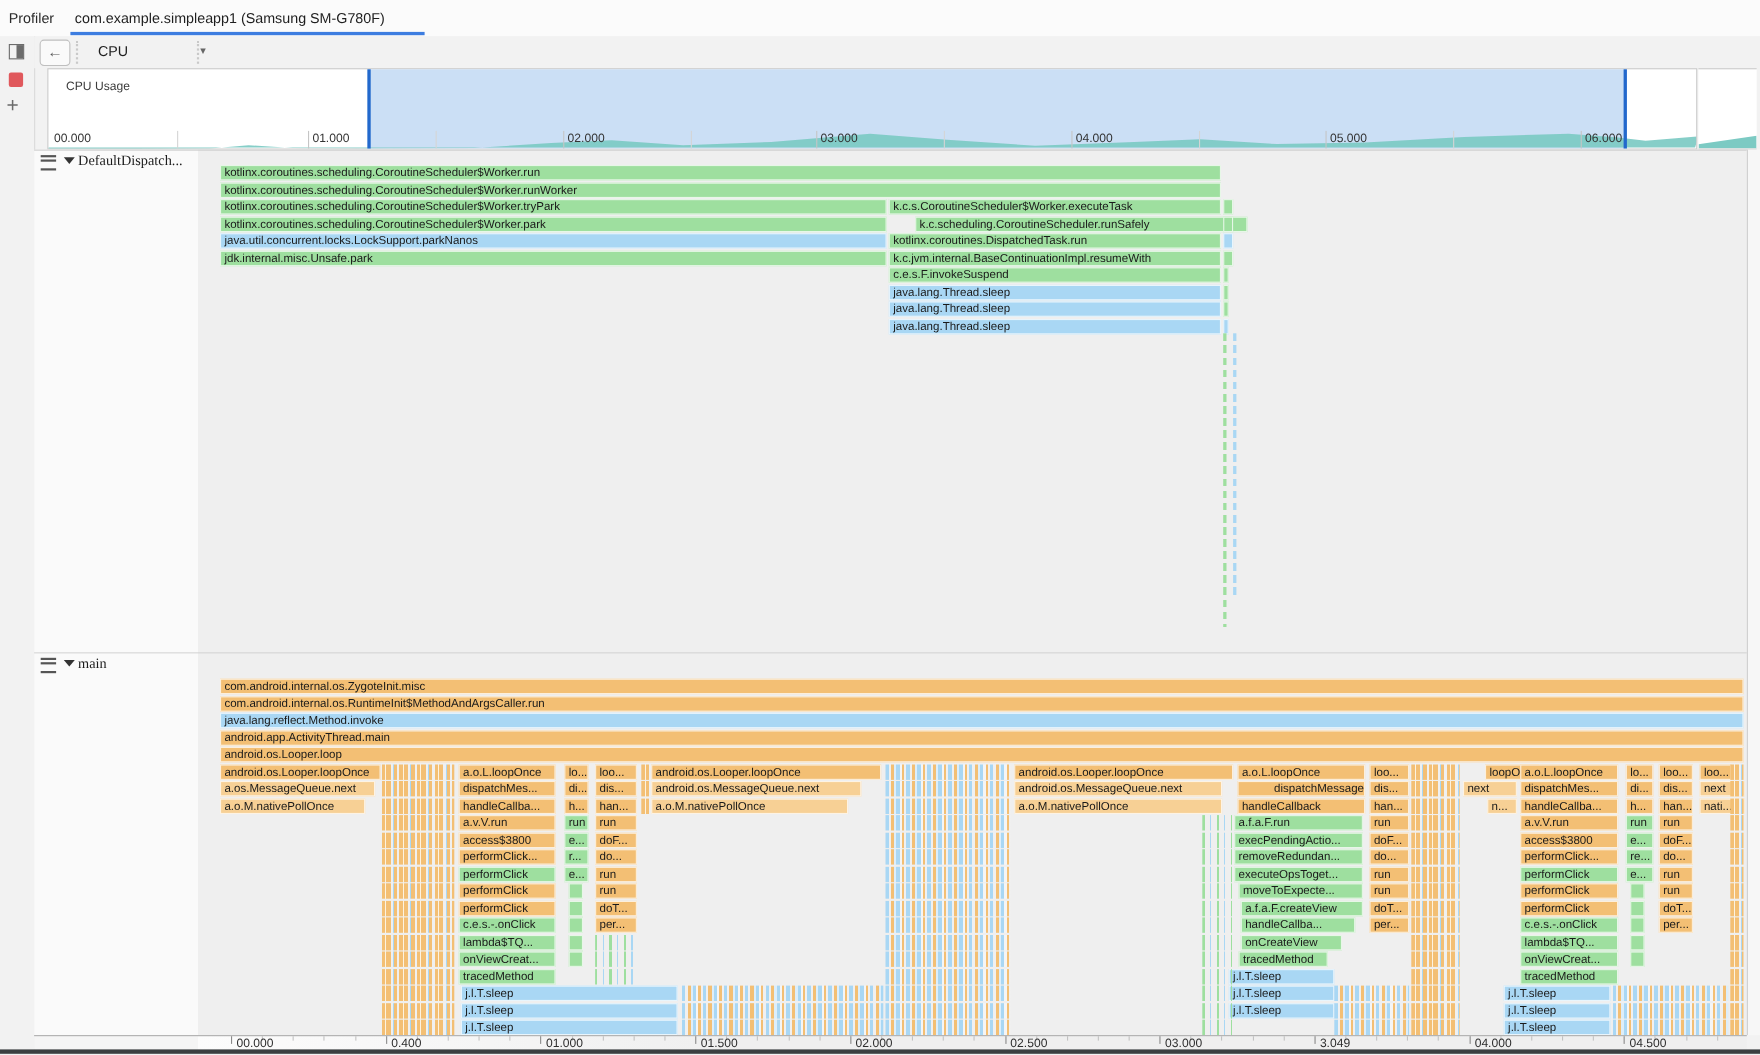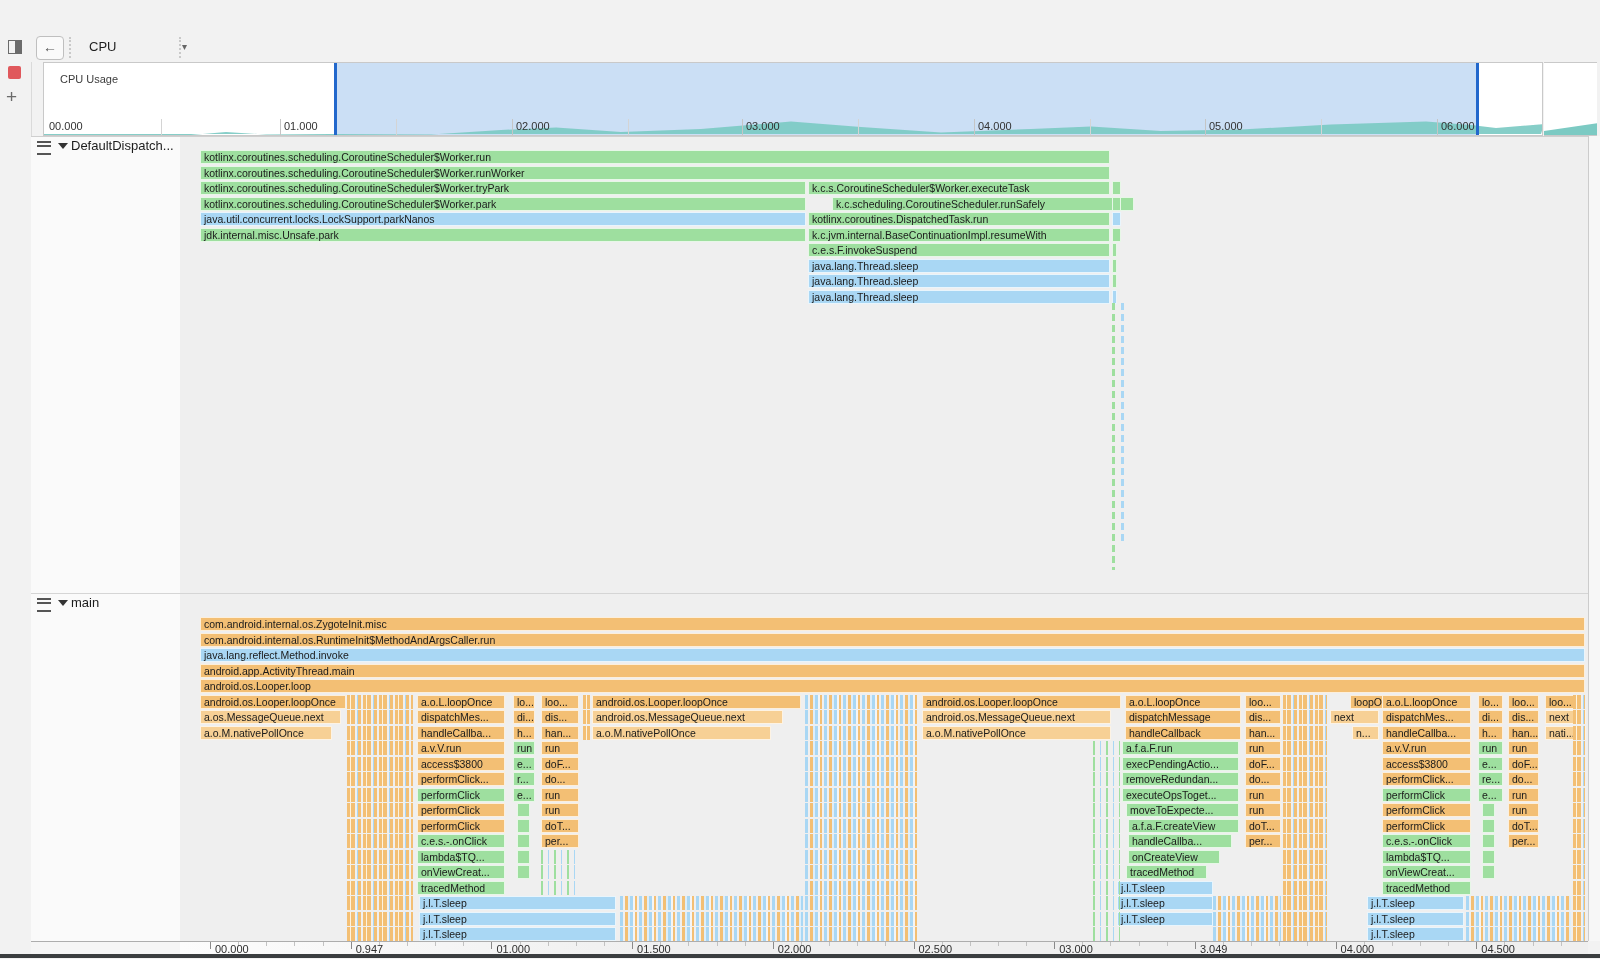--- a/index.html
+++ b/index.html
@@ -31,21 +31,21 @@
   .sel-edge{top:0;width:3px;height:72px;background:#2268CC;}
   .tl-tick{bottom:0;width:1px;height:16px;background:#C5C5C5;}
   .tl-label{bottom:3px;font-size:11px;color:#333;}
   #tl-right{left:1544px;top:62px;width:53px;height:74px;background:#fff;border-top:1px solid #C9C9C9;border-bottom:1px solid #C9C9C9;box-sizing:border-box;}
   #tl-right i{position:absolute;left:0;bottom:0;width:100%;height:13px;background:#7CCAC3;clip-path:polygon(0 100%,0 70%,100% 10%,100% 100%);}
   
   #labels-panel{left:31px;top:136px;width:149px;height:805px;background:#FAFAFA;border-top:1px solid #CFCFCF;box-sizing:border-box;}
   #chart-bg{left:180px;top:136px;width:1408px;height:805px;background:#EFEFEF;border-top:1px solid #CFCFCF;box-sizing:border-box;}
   #right-strip{left:1588px;top:136px;width:12px;height:805px;background:#F7F7F7;border-left:1px solid #CCC;box-sizing:border-box;}
   .sect-line{left:31px;width:1557px;height:1px;background:#D5D5D5;}
-  .thread-hdr{height:16px;}
+  .thread-hdr{height:16px;font-family:Liberation Serif, serif;}
   .burger{position:absolute;left:6px;top:3px;width:14px;height:10px;
           border-top:2px solid #555;border-bottom:2px solid #555;}
   .burger i{position:absolute;left:0;top:2px;width:14px;height:2px;background:#555;}
   .tri{position:absolute;left:27px;top:5px;width:0;height:0;border-left:5px solid transparent;border-right:5px solid transparent;border-top:6px solid #333;}
   .thread-name{position:absolute;left:40px;top:0;font-size:13px;color:#1c1c1c;white-space:nowrap;}
   
   .seg{position:absolute;height:14px;box-sizing:border-box;border:1px solid rgba(255,255,255,.75);
        font-size:10.5px;line-height:12px;color:#1a1a1a;white-space:nowrap;overflow:hidden;padding-left:3px;}
   .stripe{position:absolute;height:14px;}
   .pa{background:repeating-linear-gradient(90deg,#F3BF74 0 3px,#FDF3E0 3px 4px,#F3BF74 4px 8px,#F0F0F0 8px 10px,#A9D7F4 10px 11px,#F3BF74 11px 14px,#F0F0F0 14px 16px);}
@@ -57,20 +57,25 @@
   #axis-left{left:31px;top:941px;width:149px;height:13px;background:#F5F5F5;border-top:1px solid #ADADAD;box-sizing:border-box;}
   .ax-tick{position:absolute;top:0;width:1px;background:#9A9A9A;}
   .ax-label{position:absolute;top:1px;font-size:11px;color:#2e2e2e;}
   #bottom-bar{left:0;top:954px;width:1600px;height:4px;background:#3B3E40;}
 </style>
 </head>
 <body>
 
 <div id="app">
 
+  <div id="tabbar" class="abs">
+    <div id="tab-profiler" class="abs">Profiler</div>
+    <div id="tab-session" class="abs">com.example.simpleapp1 (Samsung SM-G780F)</div>
+    <div id="tab-underline" class="abs"></div>
+  </div>
 
   <div id="sidebar" class="abs">
     <div id="icon-panel" class="abs">
         <i></i>
       </div>
     <div id="icon-stop" class="abs"></div>
     <div id="icon-add" class="abs">+</div>
   </div>
 
   <div id="toolbar" class="abs">
@@ -178,21 +183,21 @@
       <div class="seg" style="left: 1382px; top: 694.5px; width: 89px; height: 14px; background: rgb(243, 191, 116);">a.o.L.loopOnce</div>
       <div class="seg" style="left: 1478px; top: 694.5px; width: 25px; height: 14px; background: rgb(243, 191, 116);">lo...</div>
       <div class="seg" style="left: 1508px; top: 694.5px; width: 31px; height: 14px; background: rgb(243, 191, 116);">loo...</div>
       <div class="seg" style="left: 1545px; top: 694.5px; width: 29px; height: 14px; background: rgb(243, 191, 116);">loo...</div>
       <div class="seg" style="left: 200px; top: 710px; width: 141px; height: 14px; background: rgb(247, 208, 149);">a.os.MessageQueue.next</div>
       <div class="seg" style="left: 417px; top: 710px; width: 88px; height: 14px; background: rgb(243, 191, 116);">dispatchMes...</div>
       <div class="seg" style="left: 513px; top: 710px; width: 22px; height: 14px; background: rgb(243, 191, 116);">di...</div>
       <div class="seg" style="left: 541px; top: 710px; width: 38px; height: 14px; background: rgb(243, 191, 116);">dis...</div>
       <div class="seg" style="left: 592px; top: 710px; width: 191px; height: 14px; background: rgb(247, 208, 149);">android.os.MessageQueue.next</div>
       <div class="seg" style="left: 922px; top: 710px; width: 189px; height: 14px; background: rgb(247, 208, 149);">android.os.MessageQueue.next</div>
-      <div class="seg" style="left: 1125px; top: 710px; width: 116px; height: 14px; background: rgb(243, 191, 116);">dispatchMessage</div>
+      <div class="seg" style="left: 1125px; top: 710px; width: 116px; height: 14px; background: rgb(243, 191, 116); text-align: right;">dispatchMessage</div>
       <div class="seg" style="left: 1245px; top: 710px; width: 36px; height: 14px; background: rgb(243, 191, 116);">dis...</div>
       <div class="seg" style="left: 1330px; top: 710px; width: 49px; height: 14px; background: rgb(247, 208, 149);">next</div>
       <div class="seg" style="left: 1382px; top: 710px; width: 89px; height: 14px; background: rgb(243, 191, 116);">dispatchMes...</div>
       <div class="seg" style="left: 1478px; top: 710px; width: 25px; height: 14px; background: rgb(243, 191, 116);">di...</div>
       <div class="seg" style="left: 1508px; top: 710px; width: 31px; height: 14px; background: rgb(243, 191, 116);">dis...</div>
       <div class="seg" style="left: 1545px; top: 710px; width: 41px; height: 14px; background: rgb(247, 208, 149);">next</div>
       <div class="seg" style="left: 200px; top: 725.5px; width: 132px; height: 14px; background: rgb(247, 208, 149);">a.o.M.nativePollOnce</div>
       <div class="seg" style="left: 417px; top: 725.5px; width: 88px; height: 14px; background: rgb(243, 191, 116);">handleCallba...</div>
       <div class="seg" style="left: 513px; top: 725.5px; width: 22px; height: 14px; background: rgb(243, 191, 116);">h...</div>
       <div class="seg" style="left: 541px; top: 725.5px; width: 38px; height: 14px; background: rgb(243, 191, 116);">han...</div>
@@ -423,21 +428,21 @@
       <div class="ax-tick" style="left: 1155.6px; height: 7px; background: rgb(138, 138, 138);"></div>
       <div class="ax-tick" style="left: 1183.74px; height: 4px; background: rgb(194, 194, 194);"></div>
       <div class="ax-tick" style="left: 1211.88px; height: 4px; background: rgb(194, 194, 194);"></div>
       <div class="ax-tick" style="left: 1240.02px; height: 4px; background: rgb(194, 194, 194);"></div>
       <div class="ax-tick" style="left: 1268.16px; height: 4px; background: rgb(194, 194, 194);"></div>
       <div class="ax-tick" style="left: 1296.3px; height: 7px; background: rgb(138, 138, 138);"></div>
       <div class="ax-tick" style="left: 1324.44px; height: 4px; background: rgb(194, 194, 194);"></div>
       <div class="ax-tick" style="left: 1352.58px; height: 4px; background: rgb(194, 194, 194);"></div>
       <div class="ax-tick" style="left: 1380.72px; height: 4px; background: rgb(194, 194, 194);"></div>
       <div class="ax-label" style="left: 35px;">00.000</div>
-      <div class="ax-label" style="left: 175.7px;">0.947</div>
+      <div class="ax-label" style="left: 175.7px;">0.400</div>
       <div class="ax-label" style="left: 316.4px;">01.000</div>
       <div class="ax-label" style="left: 457.1px;">01.500</div>
       <div class="ax-label" style="left: 597.8px;">02.000</div>
       <div class="ax-label" style="left: 738.5px;">02.500</div>
       <div class="ax-label" style="left: 879.2px;">03.000</div>
       <div class="ax-label" style="left: 1019.9px;">3.049</div>
       <div class="ax-label" style="left: 1160.6px;">04.000</div>
       <div class="ax-label" style="left: 1301.3px;">04.500</div>
     </div>
   <div id="bottom-bar" class="abs"></div>

